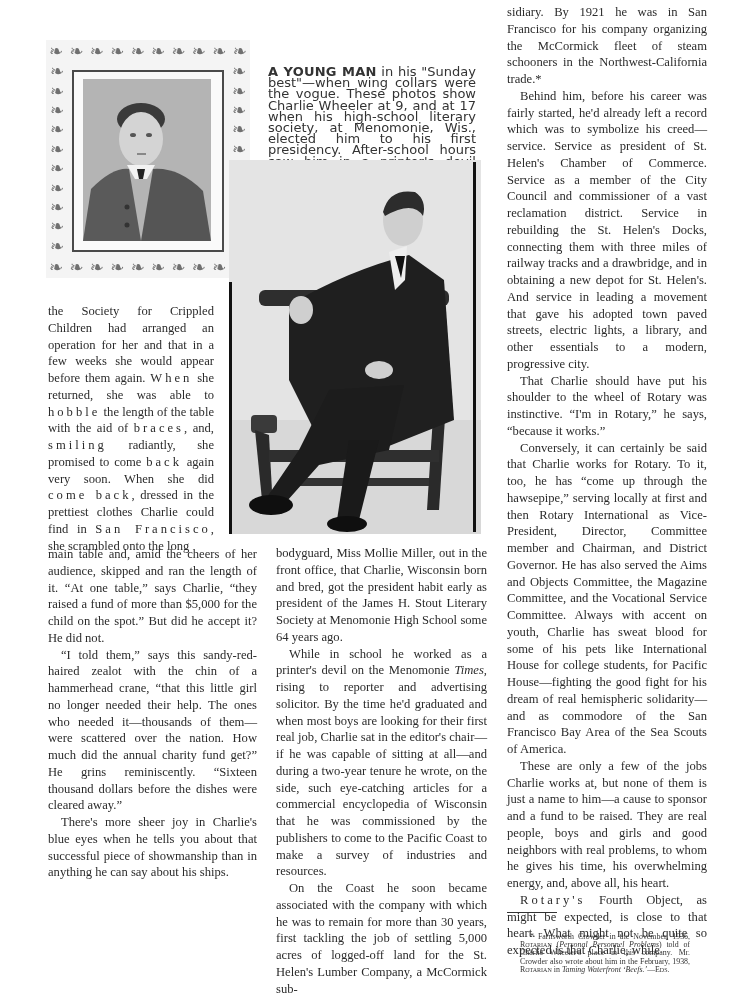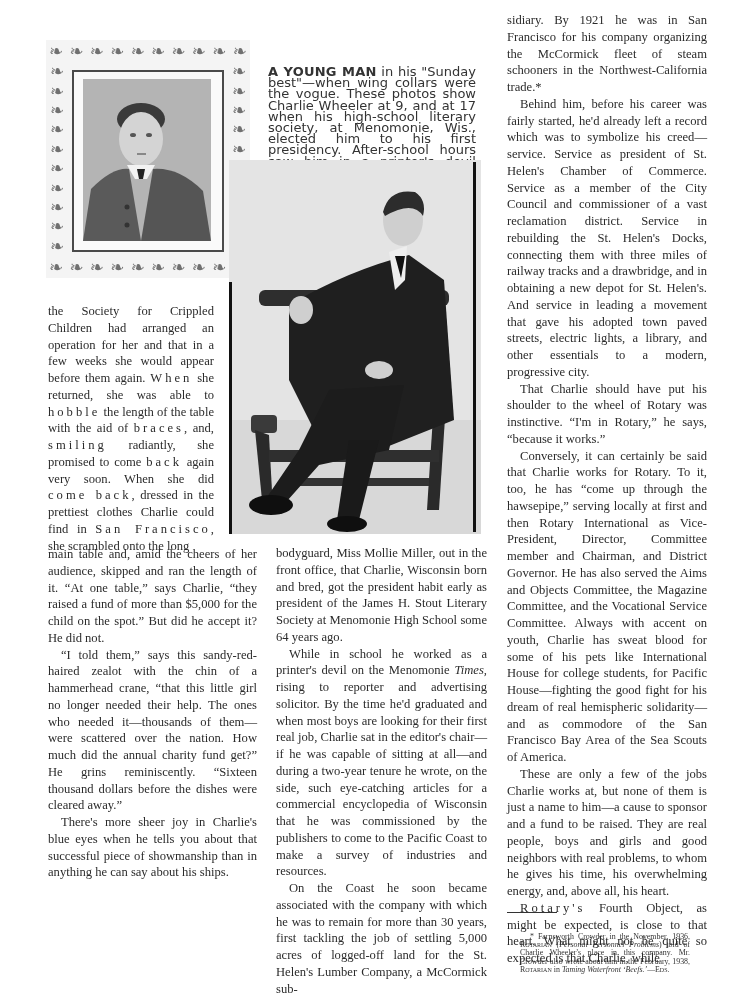--- a/index.html
+++ b/index.html
@@ -15,21 +15,21 @@
   .col p { margin: 0; text-indent: 13px; }
   .col p.noindent { text-indent: 0; }
   .col p.cont { text-indent: 0; }
   .spaced { letter-spacing: 3px; }
   em { font-style: italic; }
 
   
   #col-left-narrow { left: 48px; top: 303px; width: 166px; }
   #col-left-wide { left: 48px; top: 546px; width: 209px; }
   #col-mid { left: 276px; top: 545px; width: 211px; }
-  #col-right { left: 507px; top: 12px; width: 200px; }
+  #col-right { left: 507px; top: 4px; width: 200px; }
 
   
   .caption {
     position: absolute; left: 268px; top: 66px; width: 208px;
     font-family: "DejaVu Sans", "Liberation Sans", sans-serif; font-size: 13px;
     line-height: 11.2px; text-align: justify; color: #333;
   }
   .caption .lead { font-weight: bold; letter-spacing: 0.2px; }
 
   

